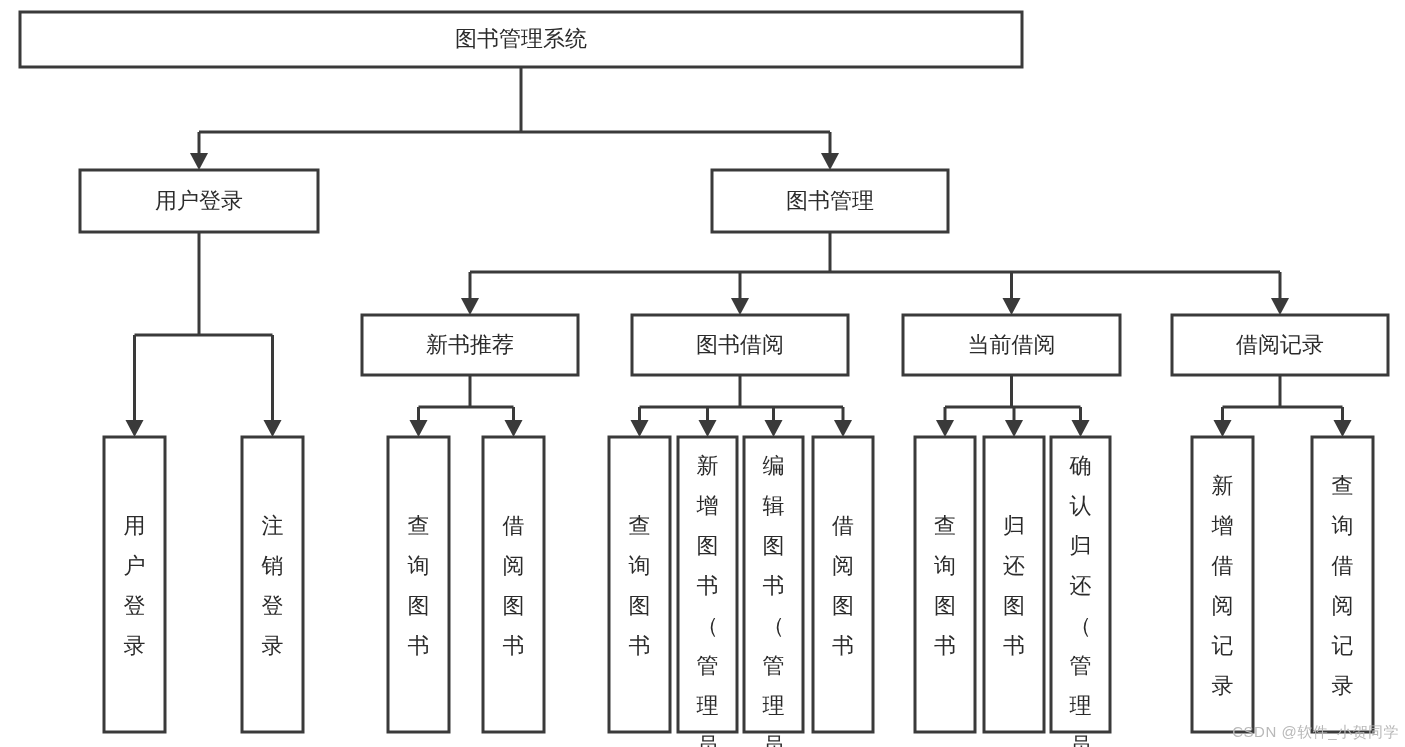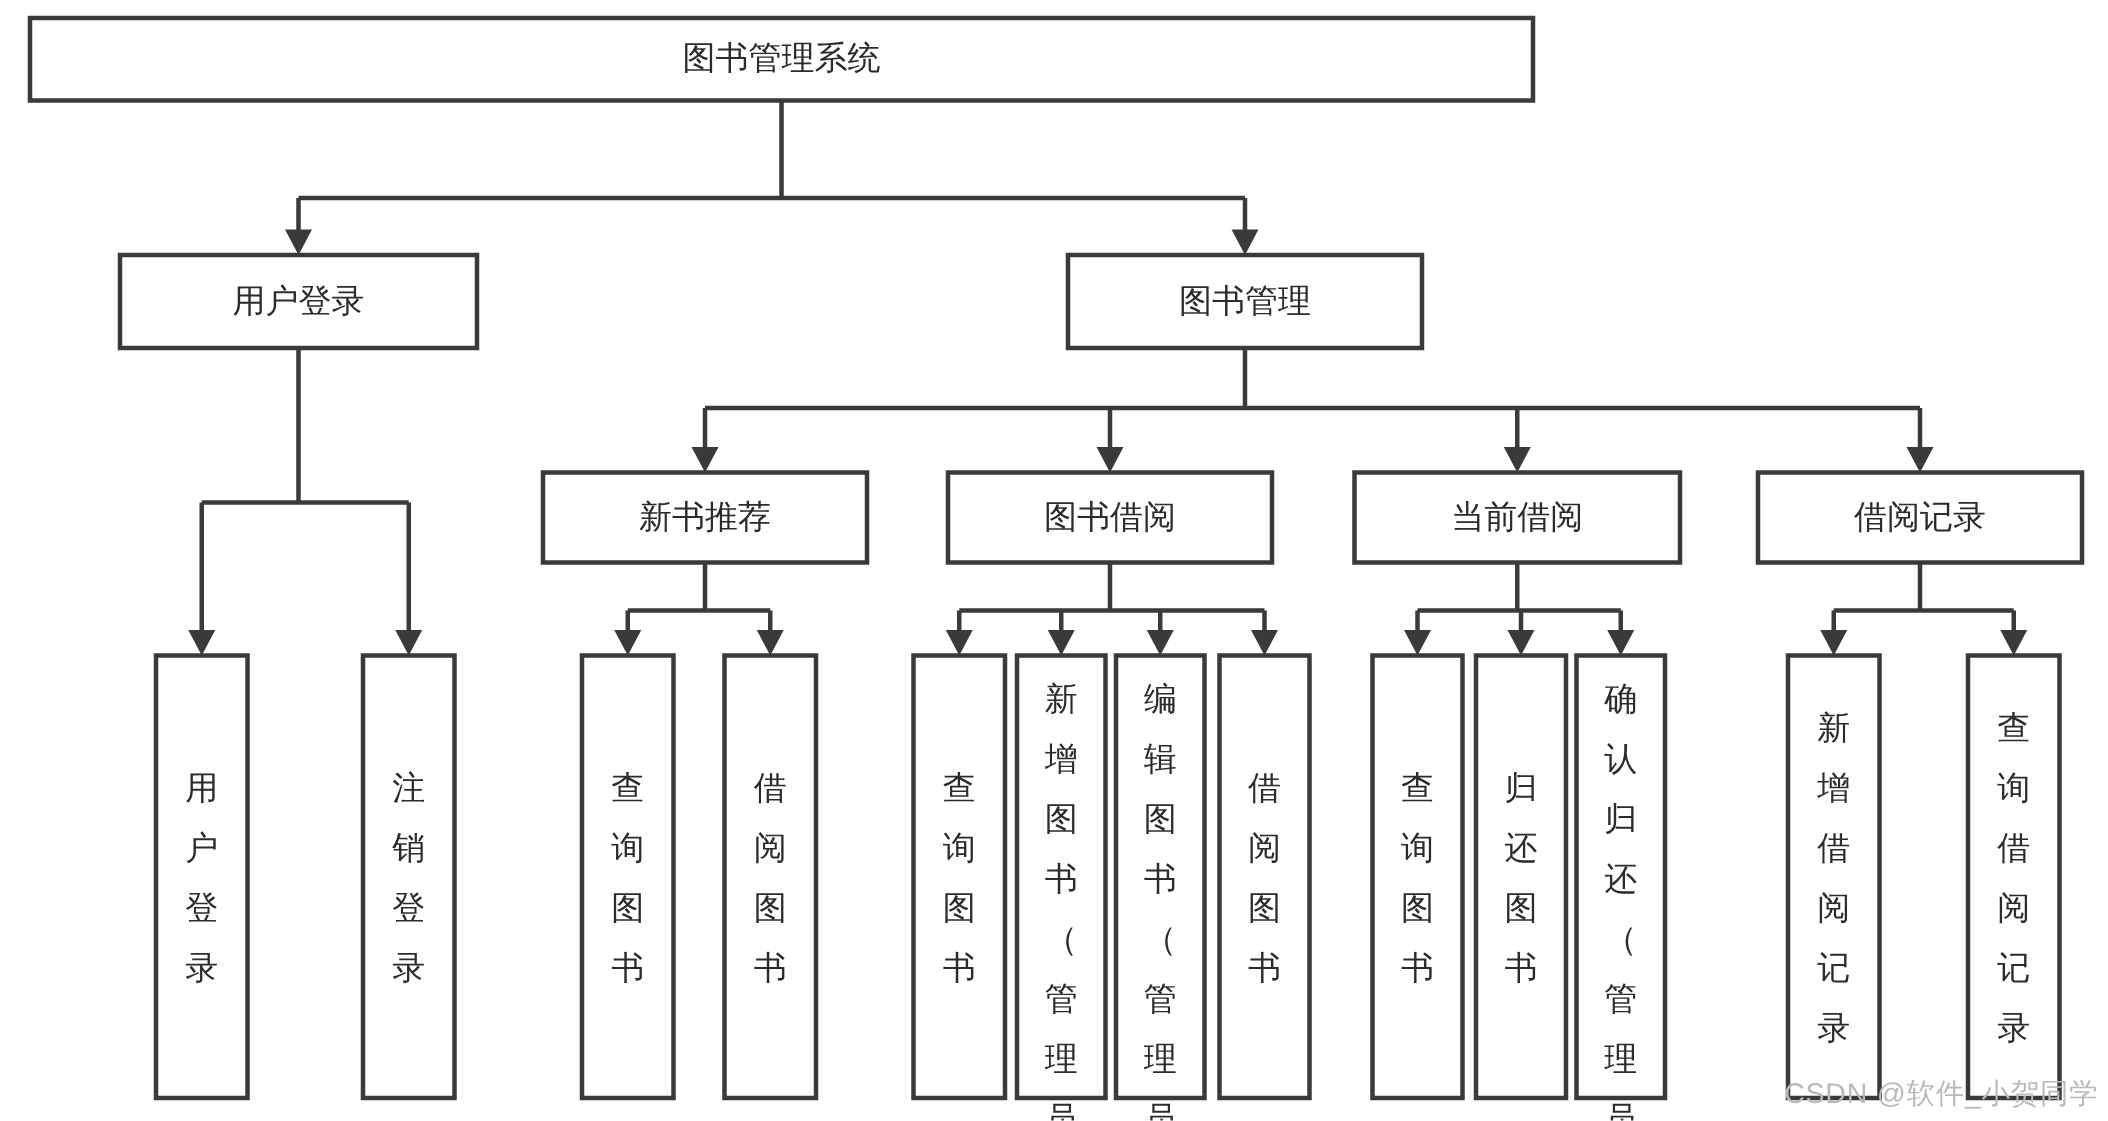--- a/index.html
+++ b/index.html
@@ -32,21 +32,21 @@
     stroke:#3a3a3a;
     stroke-width:3;
     fill:none;
   }
   .arrow-head{fill:#3a3a3a;}
   .watermark{
     position:absolute;
     right:6px;
     bottom:5px;
     font-family:"Liberation Sans","DejaVu Sans",sans-serif;
-    font-size:19px;
+    font-size:15px;
     color:#b9b9b9;
     letter-spacing:0.5px;
     white-space:nowrap;
     user-select:none;
   }
 </style>
 </head>
 <body>
 
 <svg id="diagram" viewBox="0 0 1405 747">

